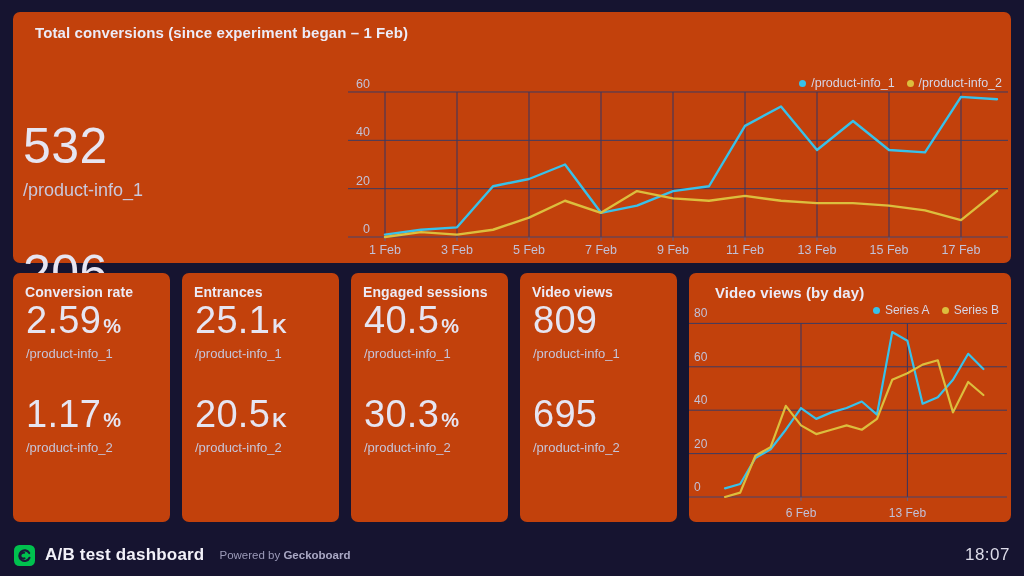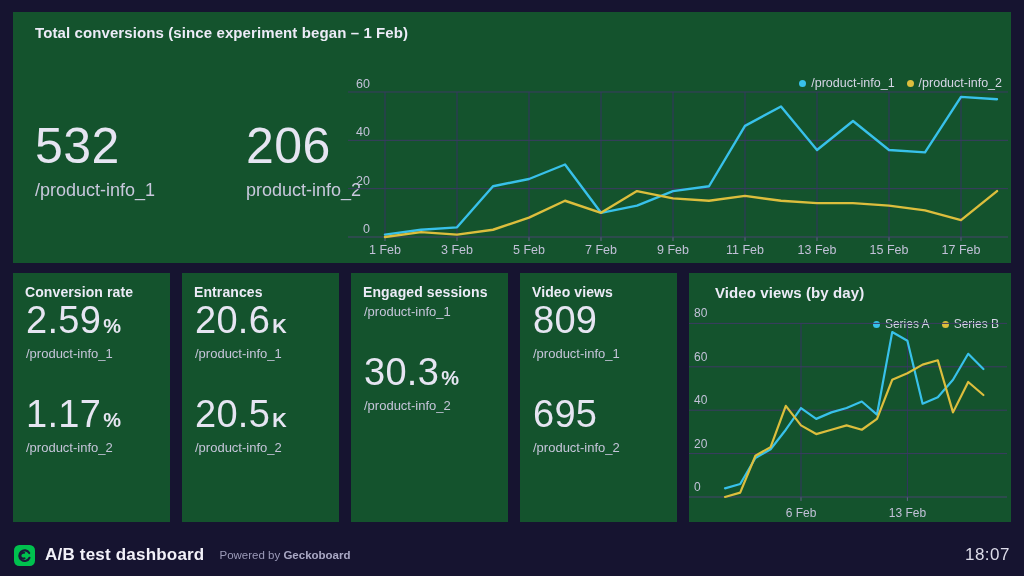--- a/index.html
+++ b/index.html
@@ -5,40 +5,40 @@
   * { margin:0; padding:0; box-sizing:border-box; }
   html,body { width:1024px; height:576px; overflow:hidden; }
   body {
     background:#161430;
     font-family:"Liberation Sans", sans-serif;
     color:#e8e7f3;
     -webkit-font-smoothing:antialiased;
   }
   .dash { padding:12px 13px 0 13px; }
   .panel {
-    background:#14532d;
-    border-radius:0;
+    background:#c2410c;
+    border-radius:7px;
     position:relative;
   }
   .panel h2 {
     font-size:15px; font-weight:700; color:#ecebf7;
     letter-spacing:.1px;
   }
   
   .top-panel { height:251px; padding:10px 12px; margin-bottom:10px; }
   .top-panel h2 { padding:2px 0 0 10px; }
-  .metrics { position:absolute; left:22px; top:108px; display:flex; gap:46px; }
+  .metrics { position:absolute; left:10px; top:108px; display:flex; gap:46px;flex-direction:column; }
   .metric { min-width:165px; }
   .metric .big { font-size:50px; font-weight:500; color:#e6e5f2; line-height:1.05; letter-spacing:.5px; }
   .metric .lbl { margin-top:7px; font-size:18px; color:#c9c8dd; }
   .chart-wrap { position:absolute; right:3px; top:64px; width:660px; height:186px; }
   
   .legend { position:absolute; display:flex; gap:12px; font-size:12.5px; color:#d6d5e6; }
   .legend-top { top:0; right:6px; }
-  .legend-day { top:44px; right:12px; font-size:12px; }
+  .legend-day { top:30px; right:12px; font-size:12px; }
   .legend-item { display:flex; align-items:center; gap:5px; }
   .legend-dot { width:7px; height:7px; border-radius:50%; display:inline-block; }
   
   .bottom-row {
     display:grid;
     grid-template-columns:157px 157px 157px 157px 1fr;
     gap:12px;
     height:249px;
   }
   .panel.small { padding:11px 12px; }
@@ -152,32 +152,33 @@
       </div>
       <div class="stat">
         <div class="val"><span>1.17</span><span class="suffix">%</span></div>
         <div class="lbl">/product-info_2</div>
       </div>
     </section>
 
     <section class="panel small">
       <h2>Entrances</h2>
       <div class="stat">
-        <div class="val"><span>20.6</span><span class="suffix">K</span></div>
+        <div class="val"><span>25.1</span><span class="suffix">K</span></div>
         <div class="lbl">/product-info_1</div>
       </div>
       <div class="stat">
         <div class="val"><span>20.5</span><span class="suffix">K</span></div>
         <div class="lbl">/product-info_2</div>
       </div>
     </section>
 
     <section class="panel small">
       <h2>Engaged sessions</h2>
       <div class="stat">
+        <div class="val"><span>40.5</span><span class="suffix">%</span></div>
         <div class="lbl">/product-info_1</div>
       </div>
       <div class="stat">
         <div class="val"><span>30.3</span><span class="suffix">%</span></div>
         <div class="lbl">/product-info_2</div>
       </div>
     </section>
 
     <section class="panel small">
       <h2>Video views</h2>

